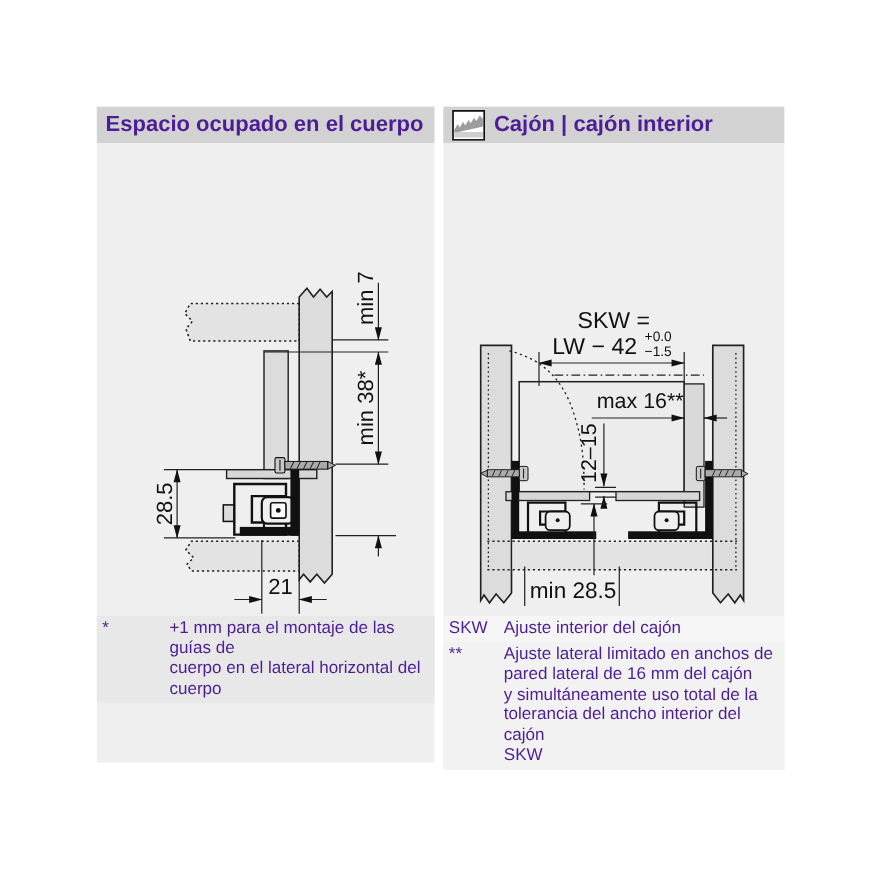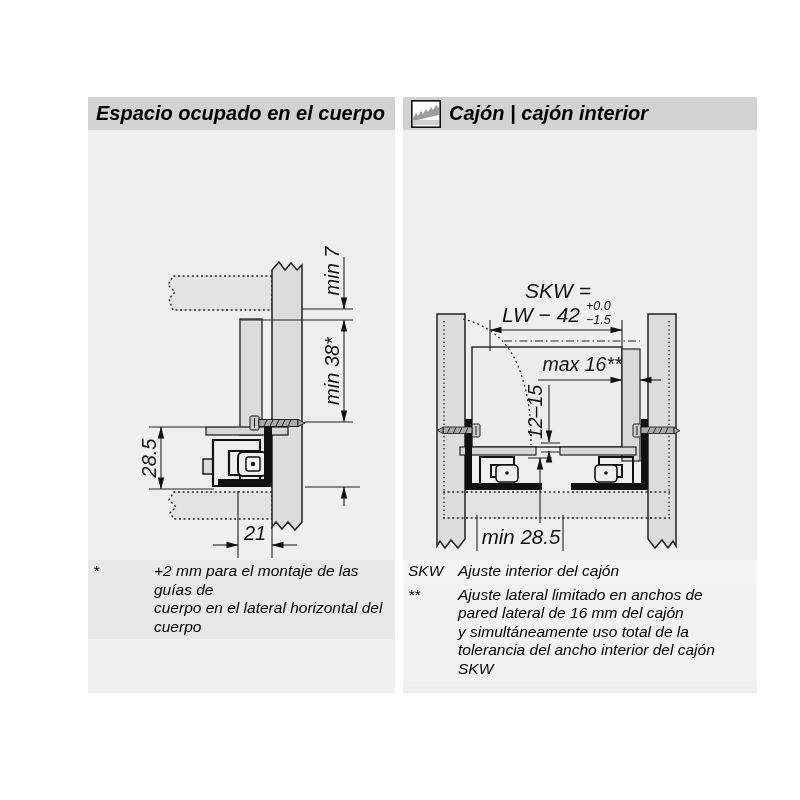--- a/index.html
+++ b/index.html
@@ -1,20 +1,20 @@
 <!DOCTYPE html>
 <html><head>
 <meta charset="utf-8">
 <style>
   html,body{margin:0;padding:0;background:#ffffff;}
   .page{position:relative;width:800px;height:800px;background:#fff;
-        font-family:"Liberation Sans",sans-serif;color:#000000;overflow:hidden;font-style:italic;}
+        font-family:"Liberation Sans",sans-serif;color:#4c1d95;overflow:hidden;}
   .col{position:absolute;top:97px;}
   .col-left{left:88px;width:307px;}
-  .col-right{left:403px;width:354px;}
+  .col-right{left:403px;width:310px;}
   .hdr{height:33px;background:#d2d2d2;display:flex;align-items:center;
        font-size:20px;font-weight:bold;padding-left:8px;box-sizing:border-box;gap:8px;}
   .hdr-icon{width:30px;height:28px;flex:0 0 auto;display:block;}
   .panel{background:#efefef;min-height:563px;}
   .diagram{display:block;}
   svg text{font-family:"Liberation Sans",sans-serif;fill:#111;}
   .fnotes{width:100%;}
   .frow{display:flex;font-size:15.5px;line-height:18.5px;padding:2px 0 3px 0;}
   .fmark{flex:0 0 auto;padding-left:5px;box-sizing:border-box;}
   .col-left .fmark{width:66px;}
@@ -83,21 +83,21 @@
 
         <text transform="translate(339,272) rotate(-90)" text-anchor="middle" font-size="20">min 7</text>
         <text transform="translate(339,372) rotate(-90)" text-anchor="middle" font-size="20">min 38*</text>
         <text transform="translate(156,459) rotate(-90)" text-anchor="middle" font-size="20">28.5</text>
         <text x="255" y="541" text-anchor="middle" font-size="20">21</text>
       </svg>
 
       <div class="fnotes">
         <div class="frow" style="background:#e8e8e8">
           <div class="fmark">*</div>
-          <div class="ftext">+2 mm para el montaje de las guías de
+          <div class="ftext">+1 mm para el montaje de las guías de
 cuerpo en el lateral horizontal del cuerpo</div>
         </div>
       </div>
     </div>
   </div>
 
   <div class="col col-right">
     <div class="hdr">
       <svg class="hdr-icon" viewBox="0 0 30 28">
         <rect x="0.8" y="0.8" width="28.4" height="26.4" fill="#ffffff" stroke="#111" stroke-width="1.6"></rect>

